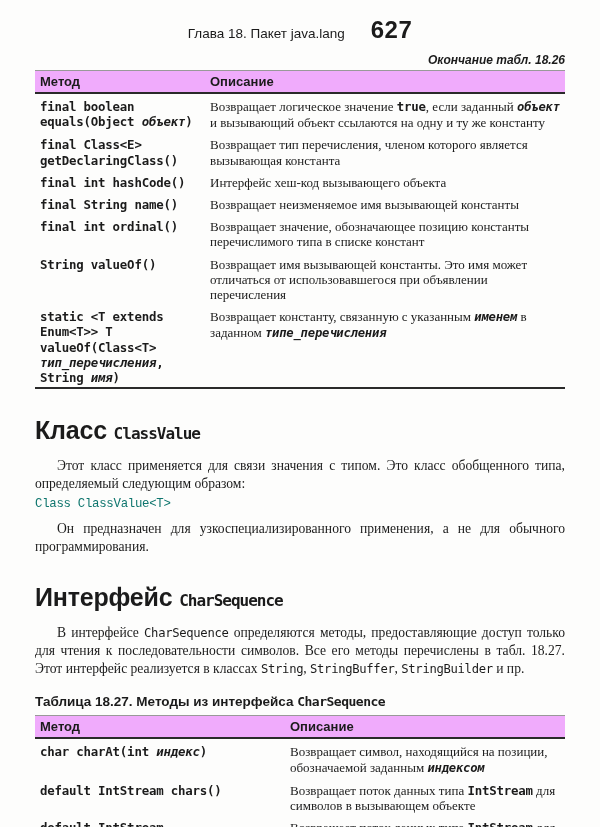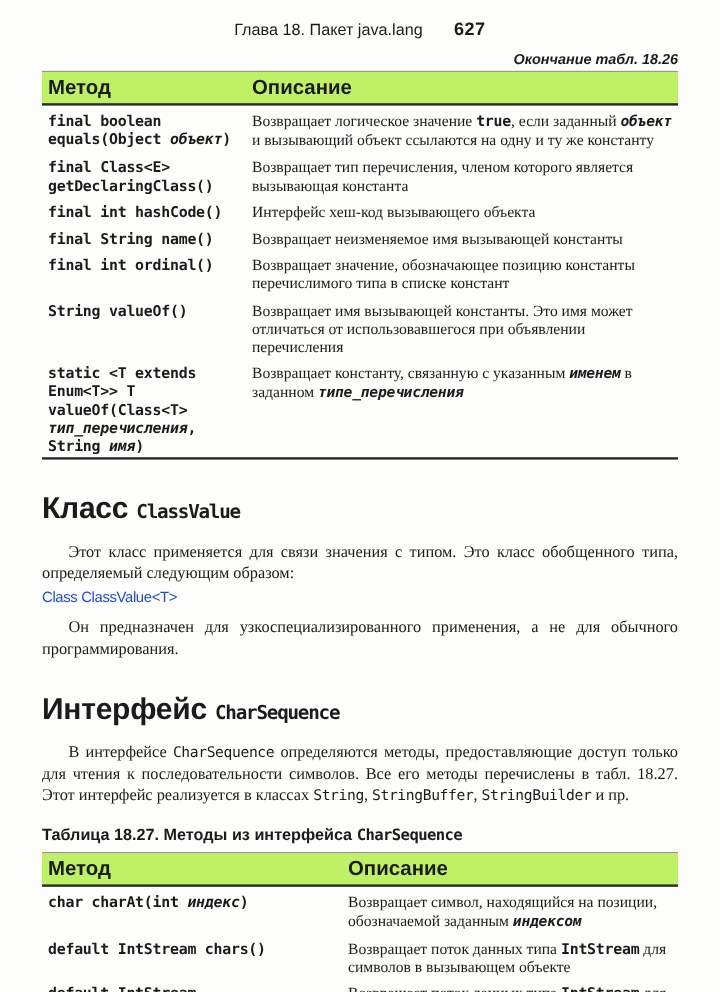--- a/index.html
+++ b/index.html
@@ -13,43 +13,43 @@
   .page{box-sizing:border-box;width:600px;height:827px;padding:16px 35px 0 35px;}
 
   
   .running-head{
     display:flex;justify-content:center;align-items:baseline;
     font-family:"Liberation Sans", sans-serif;
     font-size:13.5px;
     margin-bottom:9px;
   }
   .running-head .pagenum{
-    font-weight:bold;font-size:15px;margin-left:26px;letter-spacing:.5px;
+    font-weight:bold;font-size:24px;margin-left:26px;letter-spacing:.5px;
   }
   .cont-note{
     text-align:right;
     font-family:"Liberation Sans", sans-serif;
     font-style:italic;font-size:12px;
     margin-bottom:3px;
     font-weight:bold;
   }
 
   
   table.mtable{
     width:100%;
     border-collapse:collapse;
     table-layout:fixed;
     border-top:1px solid #999;
     border-bottom:2px solid #2a2a2a;
   }
   table.mtable thead th{
-    background:#bef264;
+    background:#f0abfc;
     border-bottom:2px solid #2a2a2a;
     font-family:"Liberation Sans", sans-serif;
-    font-size:17px;font-weight:bold;
+    font-size:13px;font-weight:bold;
     text-align:left;
     padding:3px 0 3px 5px;
   }
   table.mtable td{
     vertical-align:top;
     padding:5px 2px 2px 5px;
     font-size:13px;
     line-height:15.2px;
   }
   .t1 col.c-method{width:170px;}
@@ -76,22 +76,22 @@
   }
 
   
   p.body{
     font-size:13.6px;line-height:17.6px;
     text-align:justify;
     margin:0 0 5px 0;
     text-indent:22px;
   }
   .codeline{
-    font-family:Liberation Sans, sans-serif;
-    font-size:12.4px;color:#1d4ed8;
+    font-family:Liberation Mono, monospace;
+    font-size:12.4px;color:#0f766e;
     margin:5px 0 9px 0;letter-spacing:-.3px;
   }
 
   
   .tcaption{
     font-family:"Liberation Sans", sans-serif;
     font-weight:bold;font-size:13.5px;
     margin:16px 0 6px 0;
   }
   .tcaption .caption-code{

